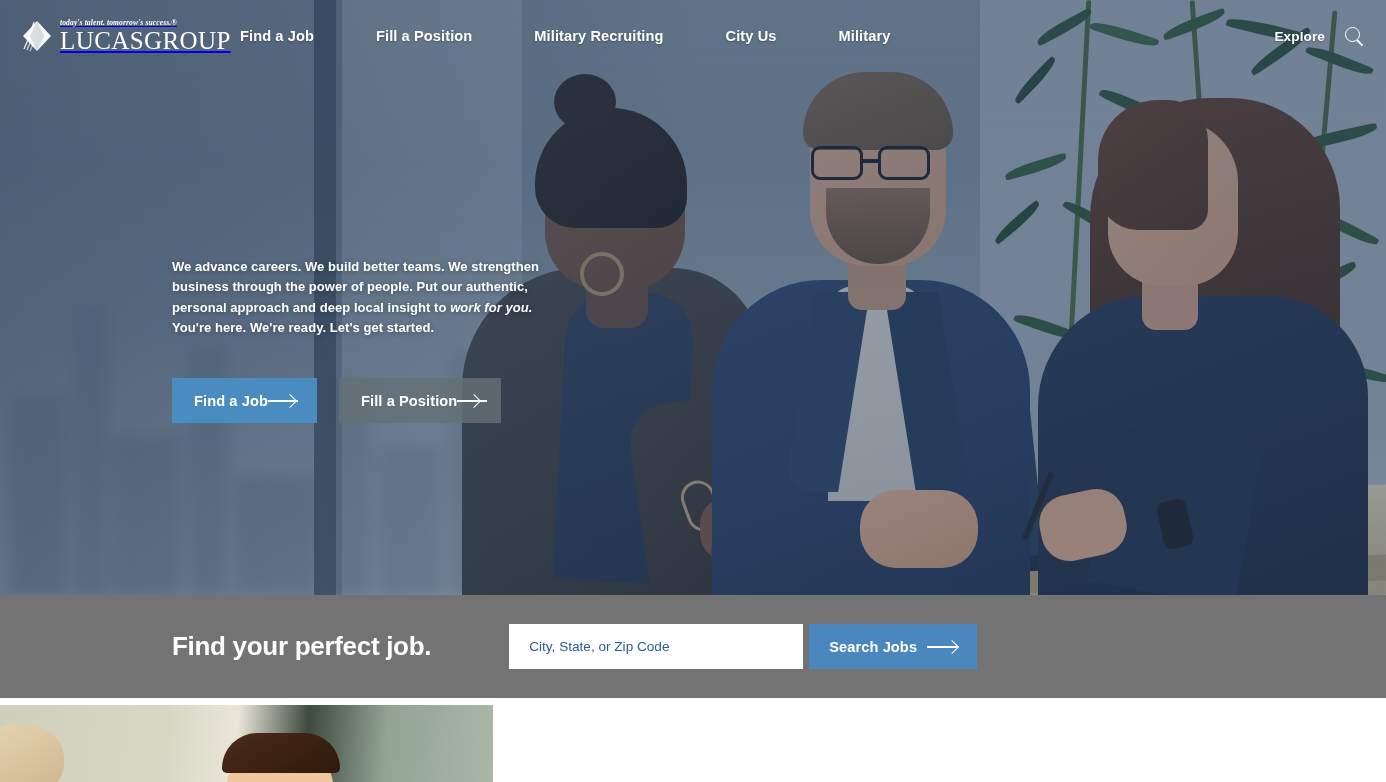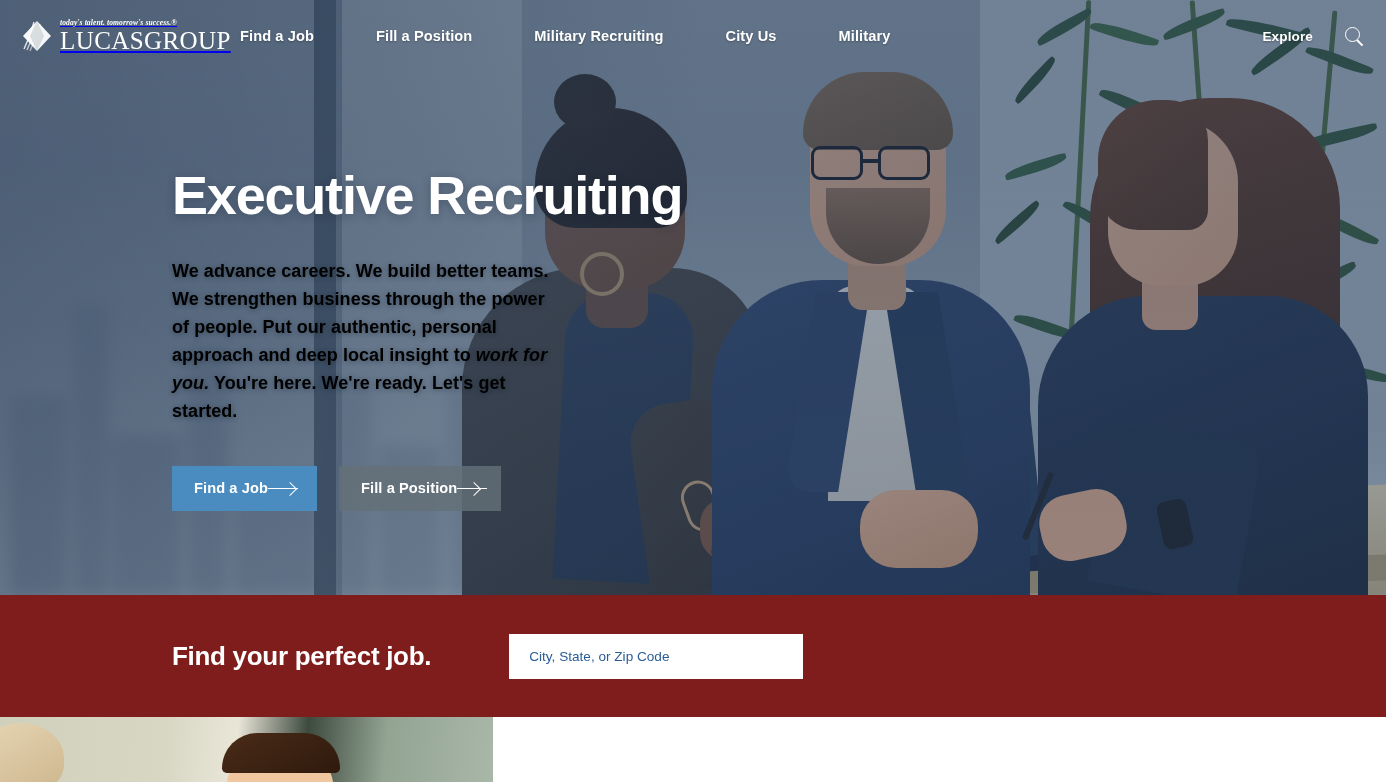--- a/index.html
+++ b/index.html
@@ -280,21 +280,21 @@
   }
   .nav { display:flex; align-items:center; margin-left:38px; }
   .nav a {
     color:#ffffff; text-decoration:none;
     font-size:14.6px; font-weight:bold; letter-spacing:.1px;
     padding:0 0; margin-right:62px; white-space:nowrap;
     text-shadow:0 1px 2px rgba(0,0,0,.28);
   }
   .nav a:last-child { margin-right:0; }
   .header-right {
-    margin-left:auto; margin-right:22px; display:flex; align-items:center; gap:32px;
+    margin-left:auto; margin-right:22px; display:flex; align-items:center; gap:20px;
   }
   .explore {
     color:#fff; font-size:13.6px; font-weight:bold; letter-spacing:.1px;
     text-decoration:none; text-shadow:0 1px 2px rgba(0,0,0,.3);
   }
   .search-ic { width:19px; height:19px; position:relative; cursor:pointer; }
   .search-ic::before {
     content:""; position:absolute; left:0; top:0; width:13px; height:13px;
     border:1.8px solid #fff; border-radius:50%;
   }
@@ -303,21 +303,21 @@
     background:#fff; transform:rotate(45deg); transform-origin:left center;
   }
 
   
   .hero-content { position:absolute; left:172px; top:168px; z-index:30; width:600px; }
   .hero-title {
     color:#ffffff; font-size:54px; font-weight:bold; line-height:1.02;
     letter-spacing:-1.2px; text-shadow:0 2px 10px rgba(20,30,45,.30);
   }
   .hero-sub {
-    margin-top:34px; color:#000000; font-size:18px; font-weight:bold;
+    margin-top:34px; color:#ffffff; font-size:13px; font-weight:bold;
     line-height:1.56; max-width:392px; letter-spacing:.05px;
     text-shadow:0 1px 5px rgba(20,30,45,.45);
   }
   .hero-sub i { font-style:italic; }
   .hero-btns { margin-top:40px; display:flex; gap:0; }
   .btn {
     display:inline-flex; align-items:center; justify-content:flex-start;
     height:45px; padding:0 22px; color:#ffffff;
     font-size:14.6px; font-weight:bold; text-decoration:none;
     border:none; cursor:pointer; white-space:nowrap; letter-spacing:.1px;
@@ -328,22 +328,22 @@
   .arrow::before {
     content:""; position:absolute; left:0; top:4.5px; width:30px; height:1.9px; background:#fff;
   }
   .arrow::after {
     content:""; position:absolute; right:0; top:0.5px; width:9px; height:9px;
     border-top:1.9px solid #fff; border-right:1.9px solid #fff; transform:rotate(45deg);
   }
 
   
   .jobbar {
-    position:absolute; left:0; top:595px; width:1386px; height:122px;
-    background:#7f1d1d; z-index:20;
+    position:absolute; left:0; top:595px; width:1386px; height:103px;
+    background:#737373; z-index:20;
     display:flex; align-items:center;
   }
   .jobbar-title {
     color:#ffffff; font-size:26px; font-weight:bold;
     margin-left:172px; letter-spacing:-.3px; white-space:nowrap;
   }
   .jobbar-fields { display:flex; align-items:center; margin-left:78px; }
   .field {
     background:#ffffff; border:none; height:45px; width:294px;
     padding:0 20px; font-size:13.6px; font-family:"Liberation Sans", sans-serif;
@@ -487,21 +487,21 @@
         <div class="w2-hand"></div>
         <div class="w2-pen"></div>
       </div>
 
       <div class="hero-tint"></div>
       <div class="hero-left-scrim"></div>
     </div>
 
     <div class="hero-content">
       <h1 class="hero-title">
-        <span>Executive Recruiting</span><br>
+        <br>
       </h1>
       <p class="hero-sub"><span>We advance careers. We build better teams. We strengthen business through the power of people. Put our authentic, personal approach and deep local insight to </span><i>work for you.</i><span> You're here. We're ready. Let's get started.</span></p>
 
       <div class="hero-btns">
         <a href="#" class="btn btn-primary">
           <span>Find a Job</span>
           <span class="arrow"></span>
         </a>
         <a href="#" class="btn btn-ghost">
           <span>Fill a Position</span>
@@ -539,20 +539,24 @@
     <div class="header-right">
       <a href="#" class="explore">Explore</a>
       <span class="search-ic"></span>
     </div>
   </header>
 
   <section class="jobbar">
     <h2 class="jobbar-title">Find your perfect job.</h2>
     <div class="jobbar-fields">
       <input class="field" type="text" placeholder="City, State, or Zip Code" style="">
+      <button class="btn-search">
+        <span>Search Jobs</span>
+        <span class="arrow"></span>
+      </button>
     </div>
   </section>
 
   <section class="below">
     <div class="below-photo">
       <div class="bp-hair-l"></div>
       <div class="bp-head-r"></div>
       <div class="bp-hair-r"></div>
     </div>
     <div class="below-white"></div>

